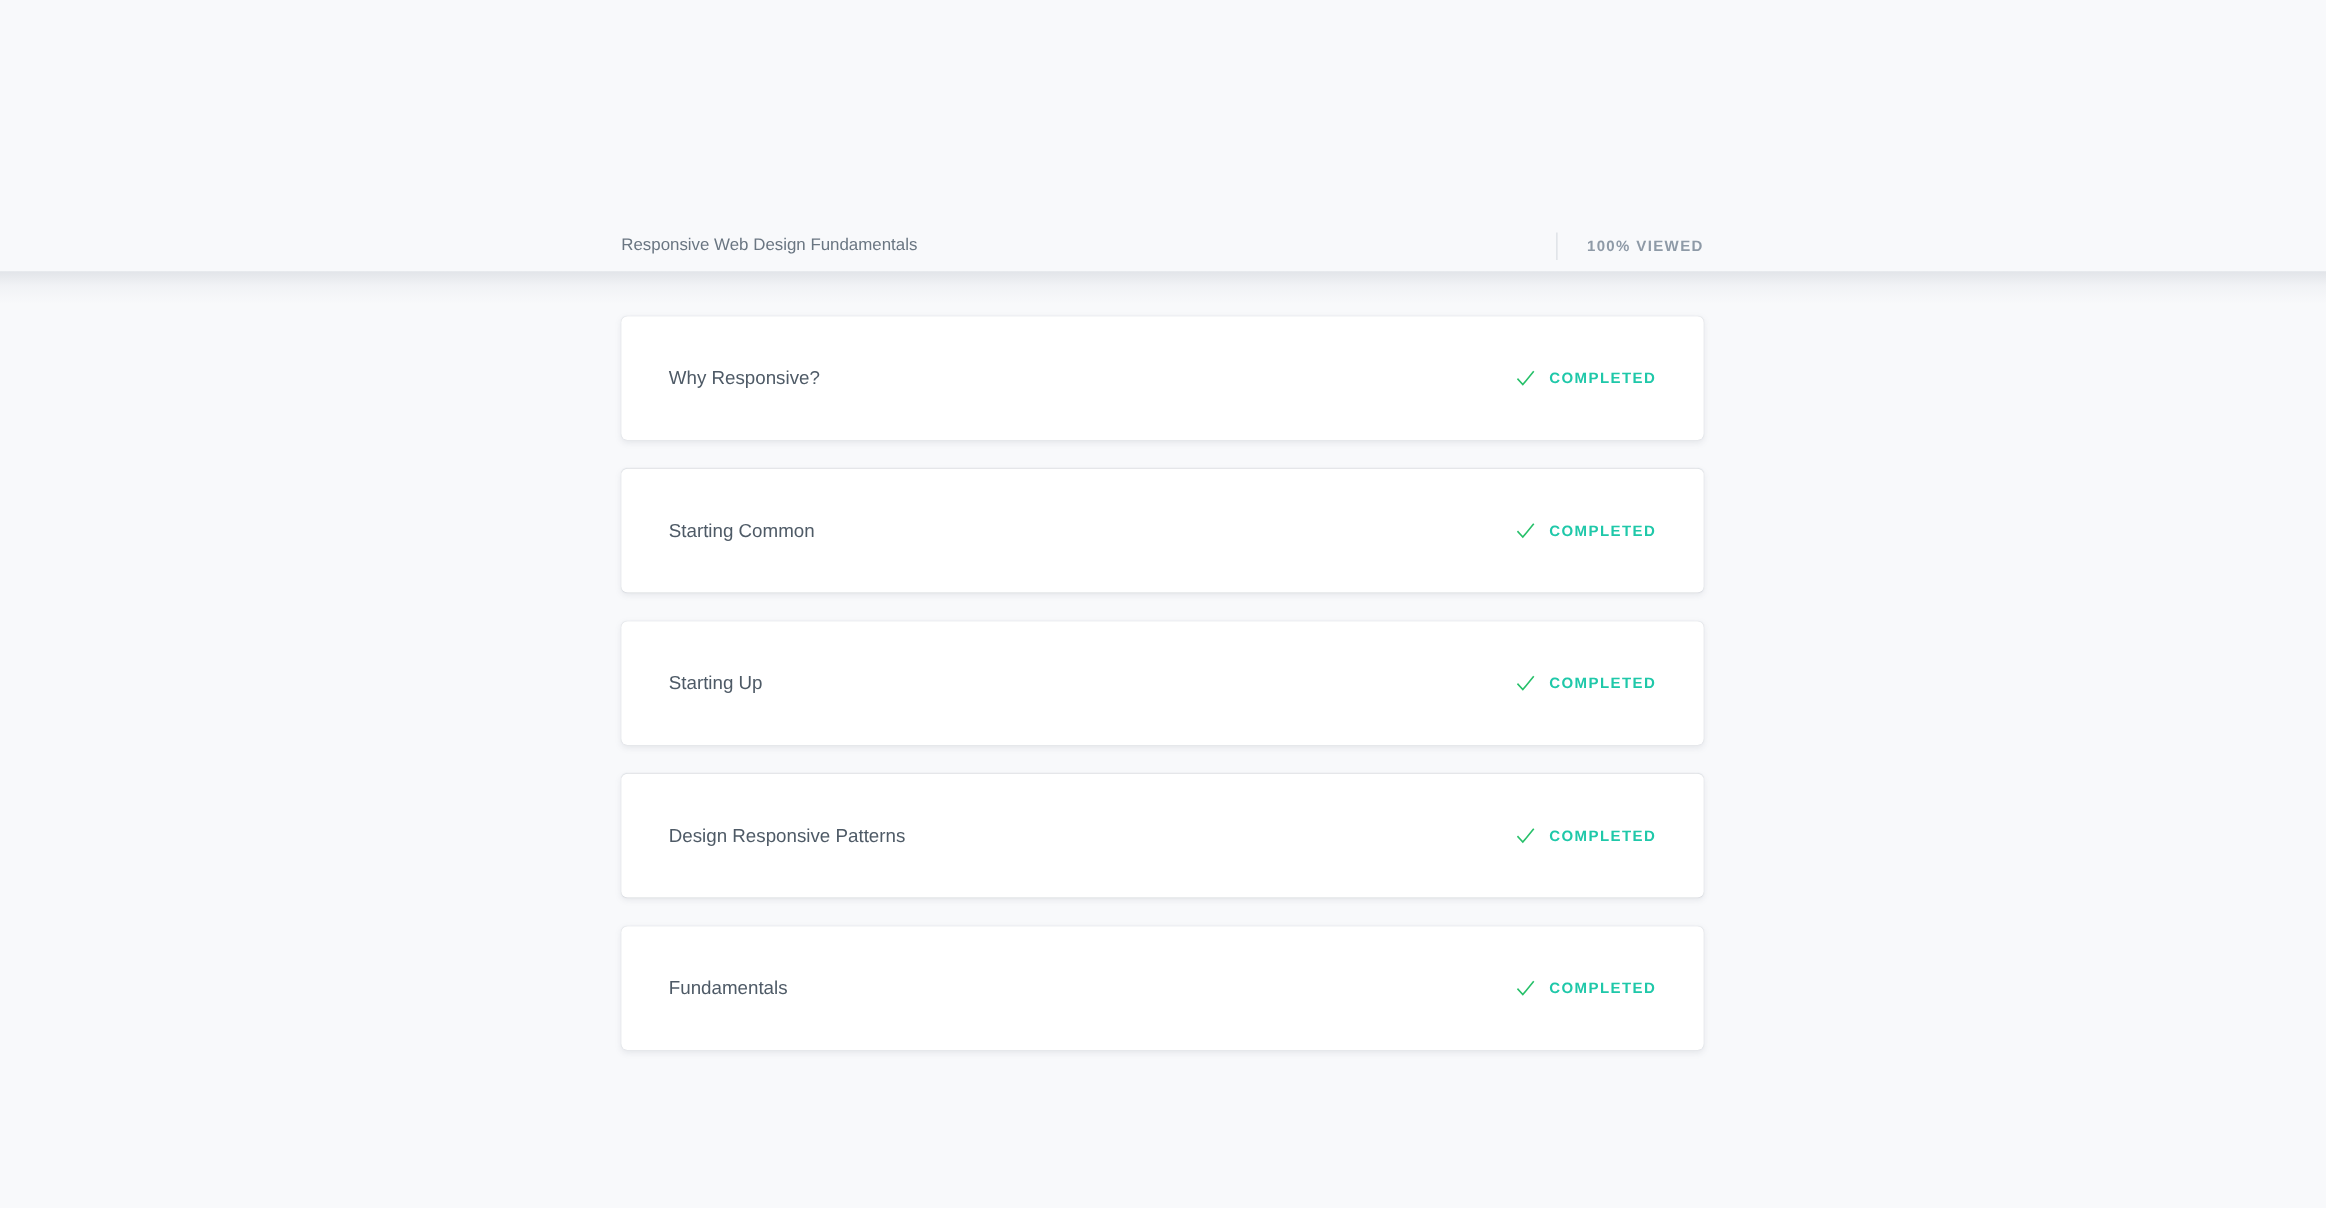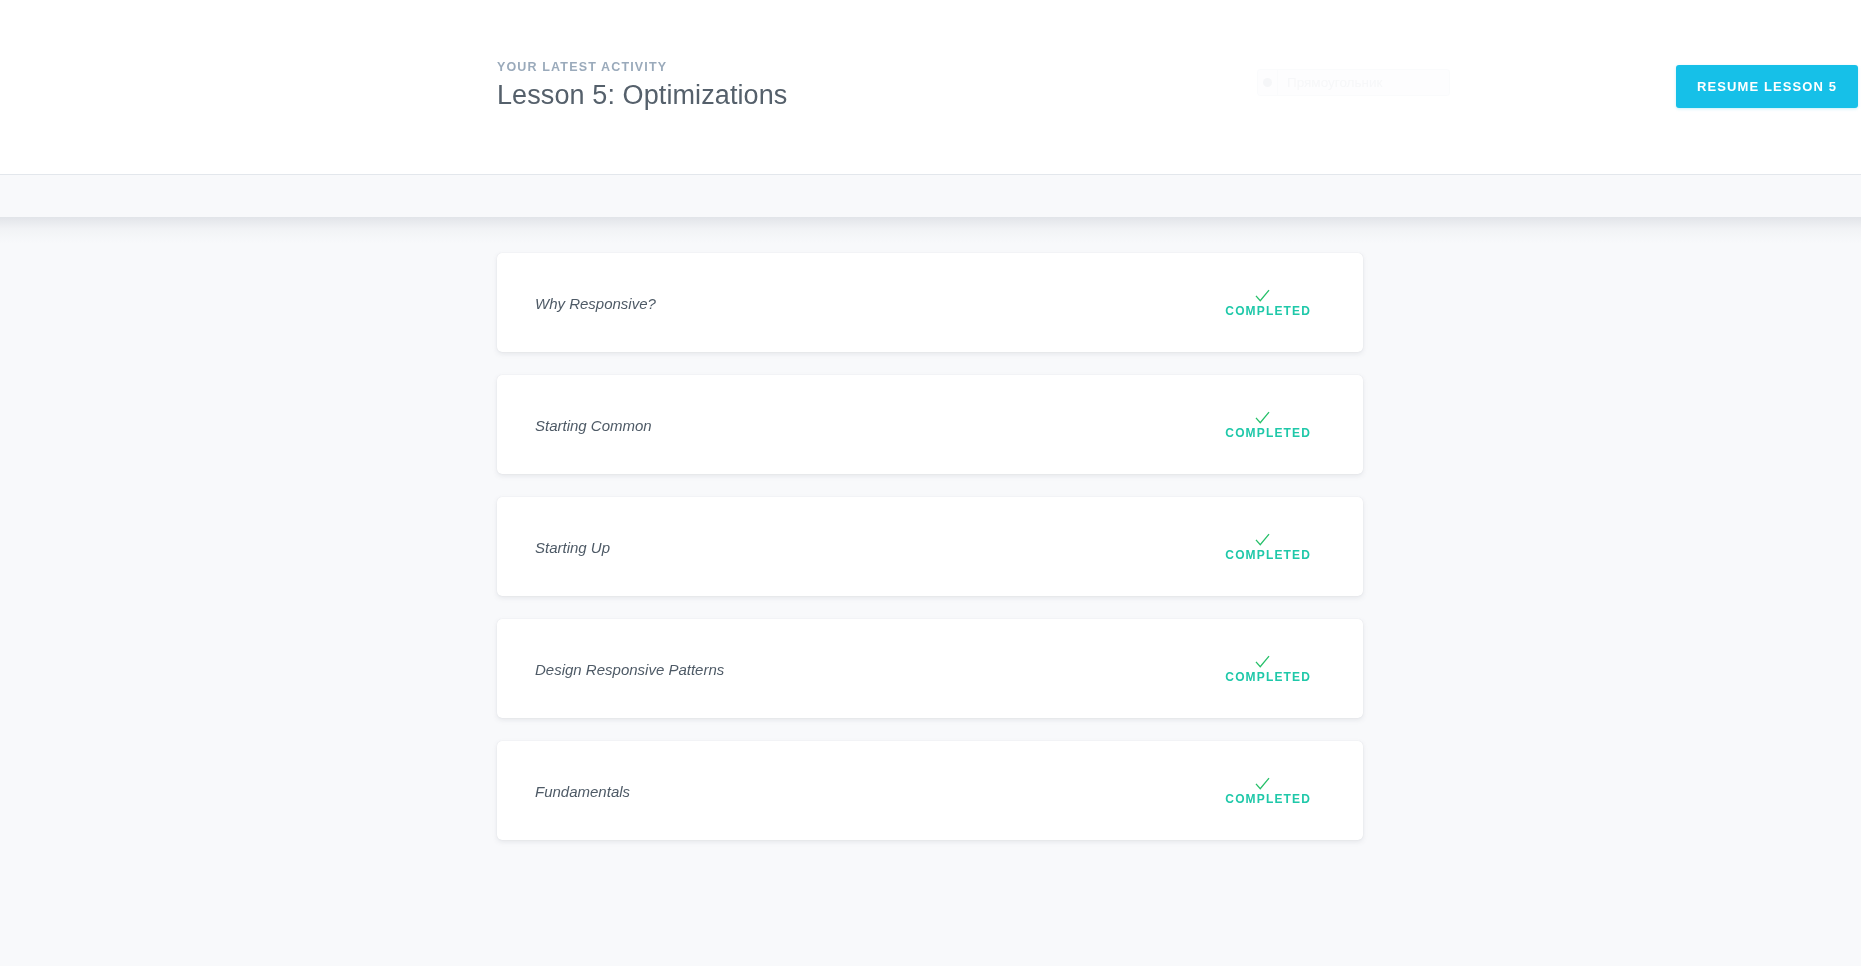--- a/index.html
+++ b/index.html
@@ -203,31 +203,29 @@
   }
 
   .lesson-name {
     position: absolute;
     left: 38px;
     top: 50%;
     transform: translateY(-50%);
     font-size: 15px;
     color: #4e5a66;
     white-space: nowrap;
-    font-style: italic;
   }
 
   .status-group {
     position: absolute;
-    right: 52px;
+    right: 38px;
     top: 50%;
     transform: translateY(-50%);
     display: flex;
     align-items: center;
-    flex-direction: column;
   }
 
   .check-icon {
     width: 15px;
     height: 15px;
     margin-right: 11px;
     display: block;
   }
 
   .status-text {
@@ -237,37 +235,31 @@
     color: #1fc8a9;
     text-transform: uppercase;
     white-space: nowrap;
   }
 </style>
 </head>
 <body>
 
 <div class="page">
 
-  <div class="top-header">
-    <div class="header-inner">
-
-      <div class="activity-label">YOUR LATEST ACTIVITY</div>
-
-      <h1 class="lesson-title">Lesson 5: Optimizations</h1>
-
-      <div class="ghost-overlay">
-        <span class="ghost-dot"></span>
-        <span class="ghost-sep"></span>
-        <span class="ghost-text">Прямоугольник</span>
+
+  <div class="sub-header">
+    <div class="sub-header-inner">
+      <div class="course-name">Responsive Web Design Fundamentals</div>
+
+      <div class="viewed-group">
+        <span class="viewed-divider"></span>
+        <span class="viewed-text">100% VIEWED</span>
       </div>
-
-      <button class="resume-button">RESUME LESSON 5</button>
     </div>
   </div>
-
   <div class="sub-header-shadow"></div>
 
   <div class="card-list">
 
     <div class="lesson-card">
       <span class="lesson-name">Why Responsive?</span>
       <span class="status-group">
         <svg class="check-icon" viewBox="0 0 16 16">
           <path d="M1.5 8.4 L5.6 13 L14.5 2.2" fill="none" stroke="#27c06a" stroke-width="1.4" stroke-linecap="square"></path>
         </svg>

